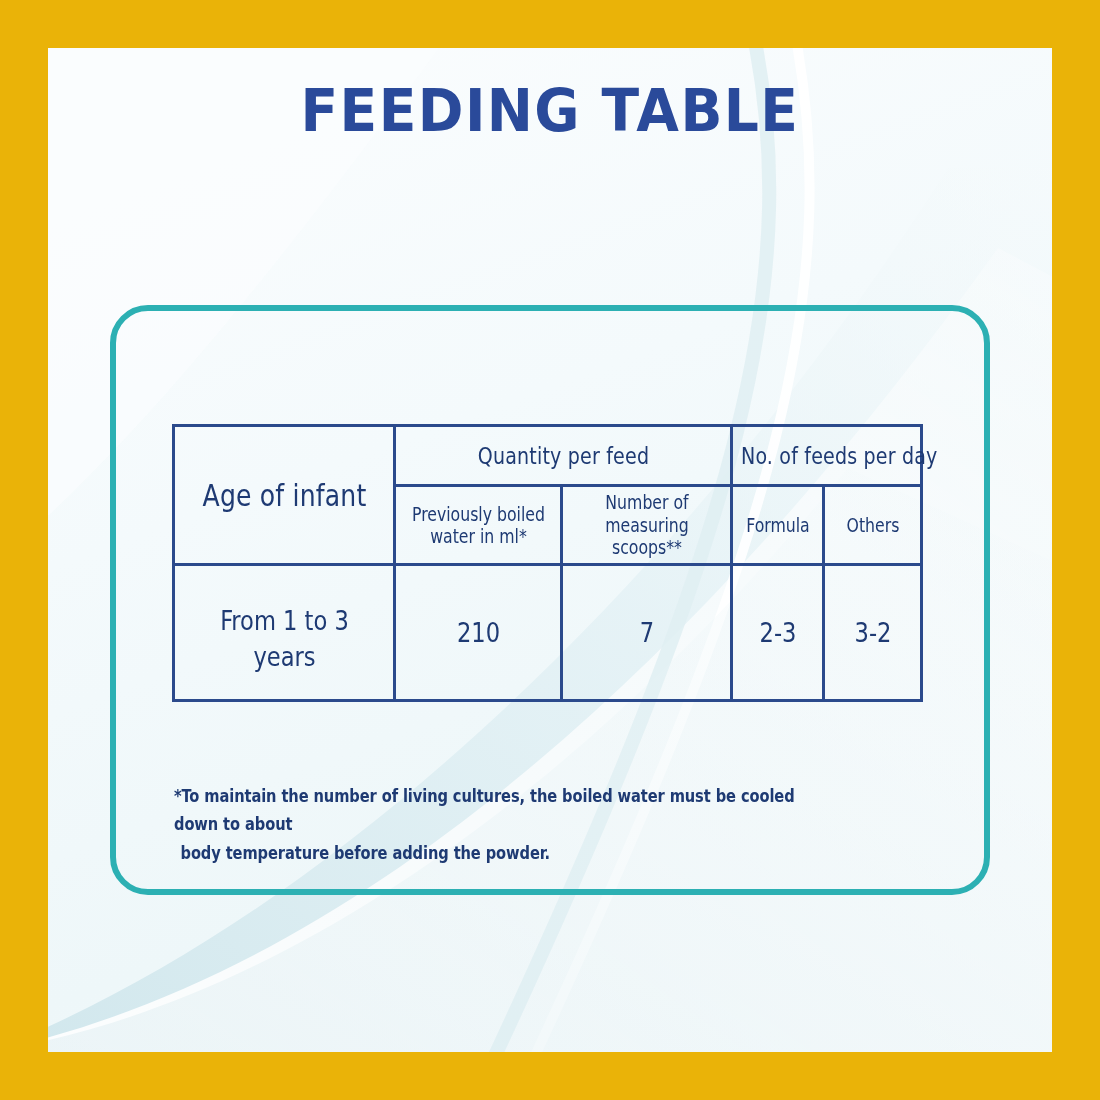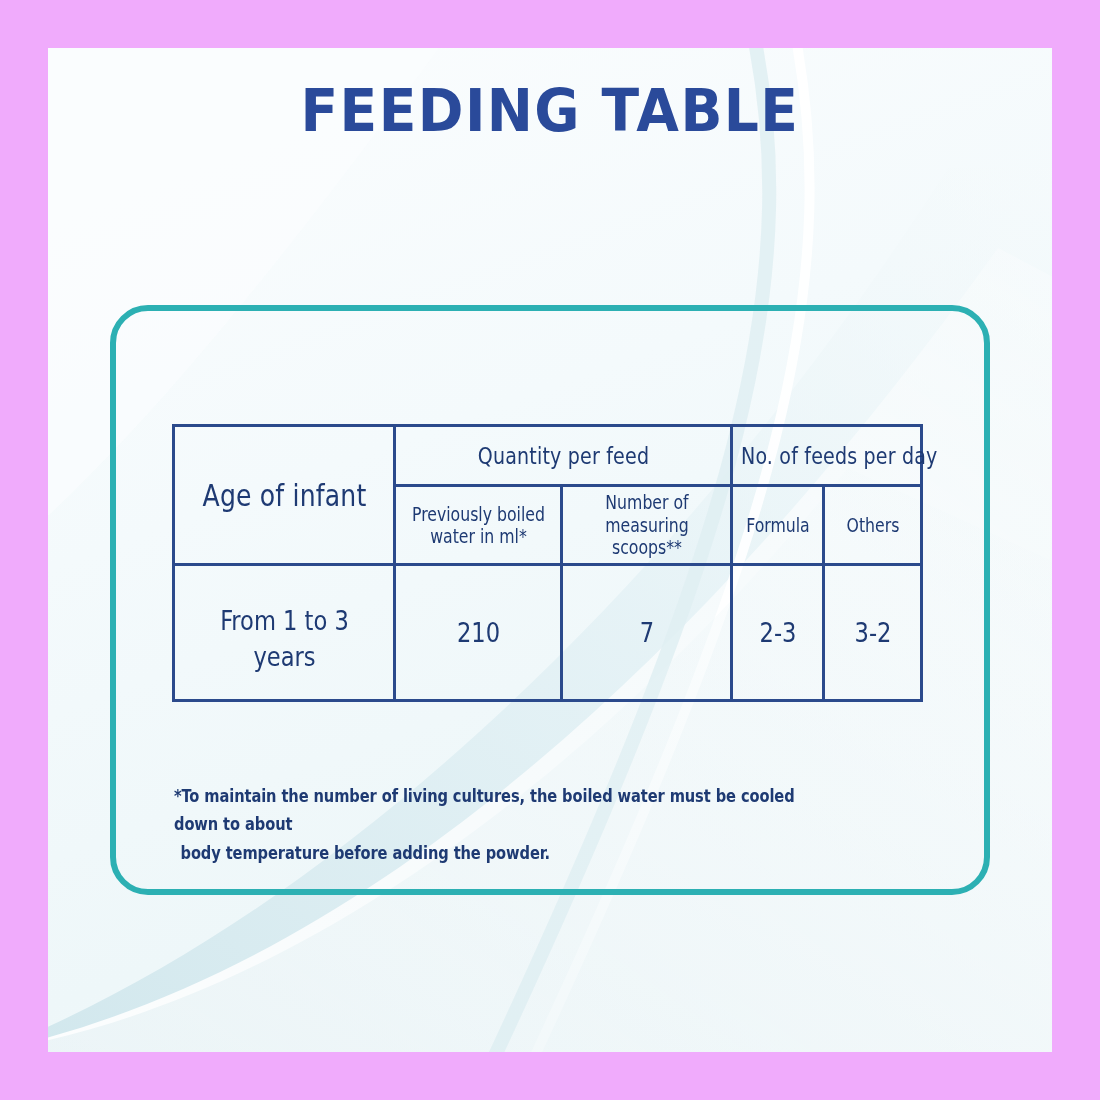--- a/index.html
+++ b/index.html
@@ -14,21 +14,21 @@
     height: 1100px;
     overflow: hidden;
     font-family: "Liberation Sans", "DejaVu Sans", sans-serif;
   }
 
   
   .canvas {
     position: relative;
     width: 1100px;
     height: 1100px;
-    background: #f0abfc;
+    background: #eab308;
     overflow: hidden;
   }
 
   
   .panel {
     position: absolute;
     left: 48px;
     top: 48px;
     width: 1004px;
     height: 1004px;

